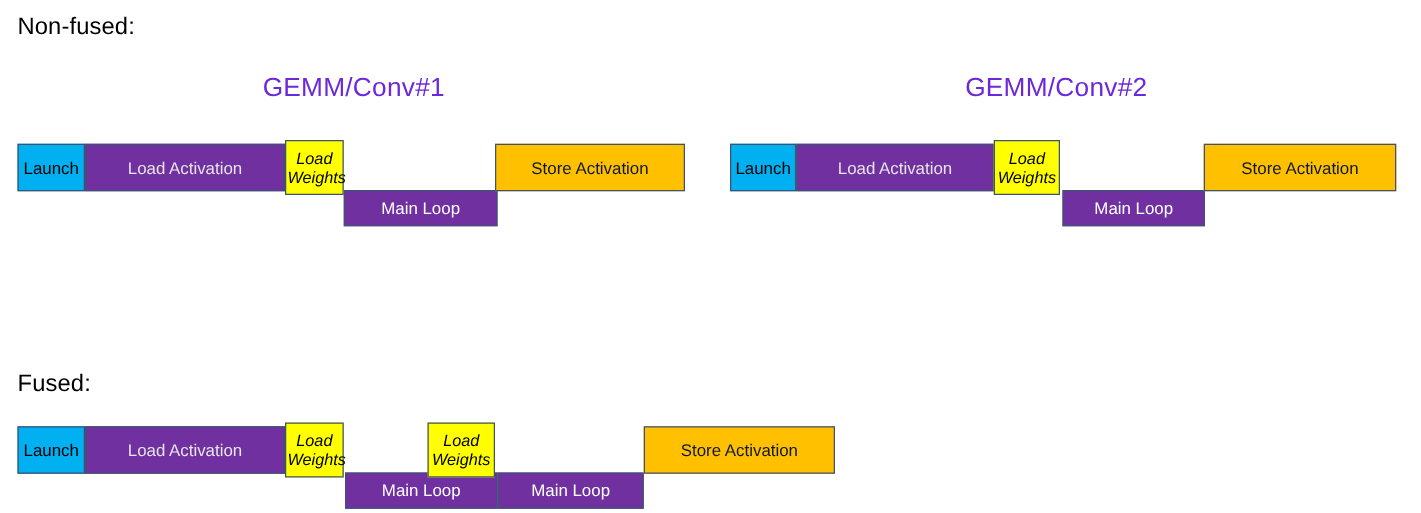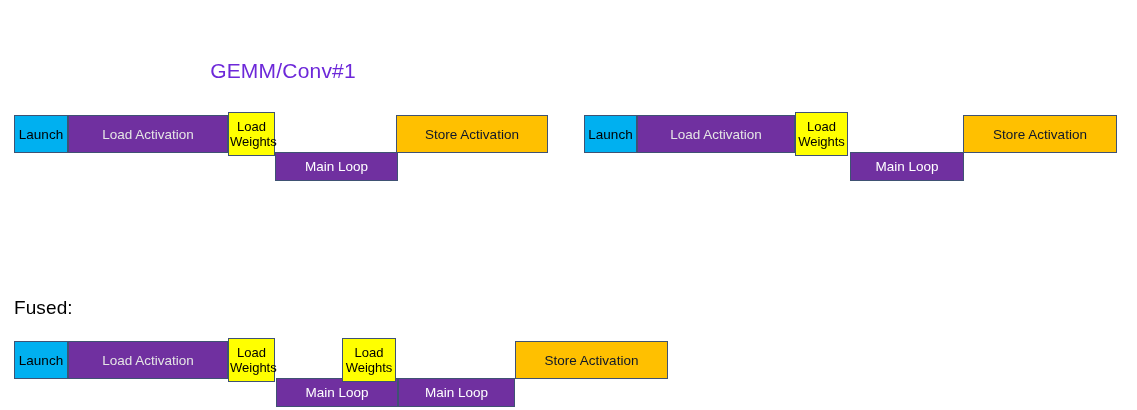--- a/index.html
+++ b/index.html
@@ -68,43 +68,46 @@
   }
   .bar.load-activation {
     background: #7030a0;
     color: #e5e5e5;
   }
   .bar.load-weights {
     background: #ffff00;
     color: #000000;
     font-size: 13px;
     line-height: 15px;
+    font-style: italic;
   }
   .bar.main-loop {
     background: #7030a0;
     color: #ffffff;
   }
   .bar.store-activation {
     background: #ffc000;
     color: #0f172a;
   }
 
   
   .lane-top  { z-index: 2; }
   .lane-bot  { z-index: 1; }
   .bar.load-weights { z-index: 3; }
 </style>
 </head>
 <body>
 
 <div id="canvas">
 
+  <div class="section-label" style="left:14px; top:10px;">Non-fused:</div>
 
   <div class="chart-title" style="left:183px; top:58px; width:200px;">GEMM/Conv#1</div>
 
+  <div class="chart-title" style="left:745px; top:58px; width:200px;">GEMM/Conv#2</div>
 
   <div class="bar launch lane-top" style="left:14px; top:115px; width:54px; height:38px;">
     <span class="bar-label">Launch</span>
   </div>
 
   <div class="bar load-activation lane-top" style="left:68px; top:115px; width:160px; height:38px;">
     <span class="bar-label">Load Activation</span>
   </div>
 
   <div class="bar load-weights lane-top" style="left:228px; top:112px; width:47px; height:44px;">

